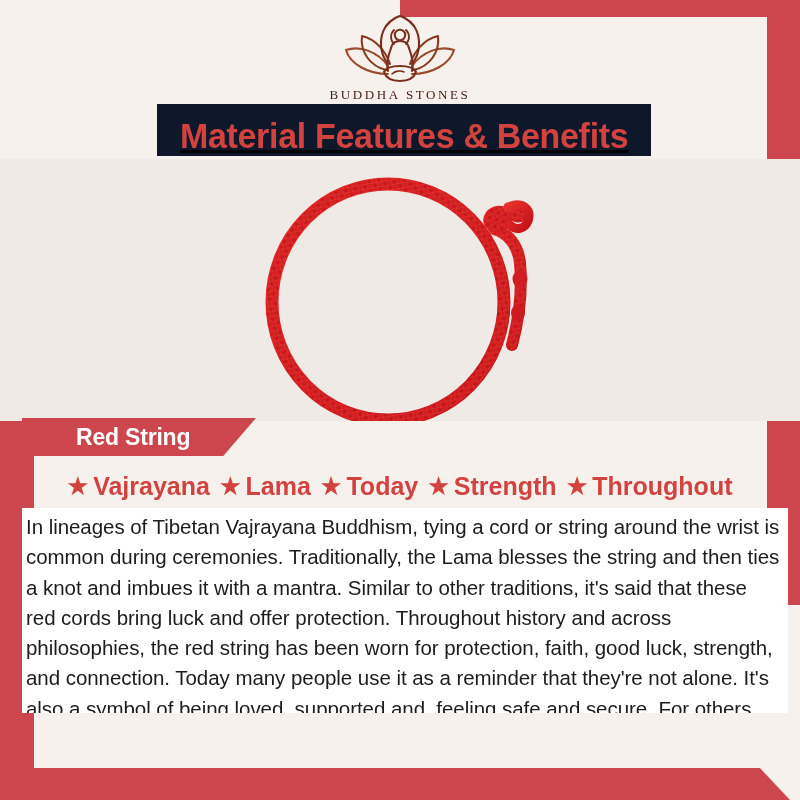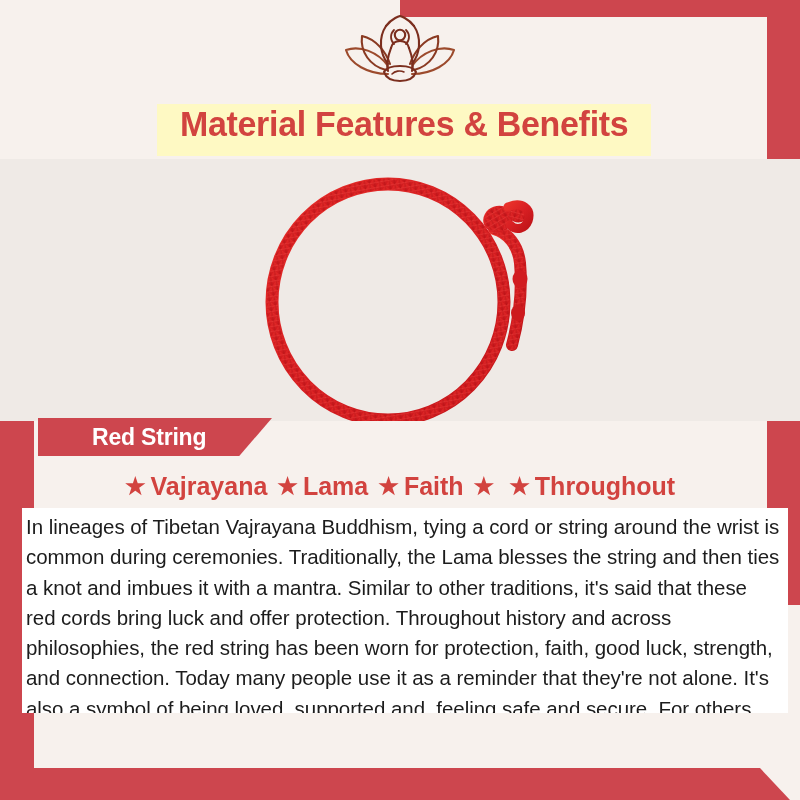--- a/index.html
+++ b/index.html
@@ -89,24 +89,25 @@
     white-space: nowrap;
   }
 
   
   .title-panel {
     position: absolute;
     left: 157px;
     top: 104px;
     width: 494px;
     height: 52px;
-    background: #fef9c3;
+    background: #0f172a;
     display: flex;
-    align-items: flex-start;
+    align-items: flex-end;
     justify-content: center;
+    text-decoration: underline;
   }
   .title-text {
     font-family: "Liberation Sans Narrow", "Liberation Sans", sans-serif;
     font-size: 35px;
     font-weight: bold;
     color: #d2433f;
     letter-spacing: -0.3px;
     white-space: nowrap;
     transform: scaleX(0.97);
   }
@@ -125,21 +126,21 @@
     position: absolute;
     left: 236px;
     top: 8px;
     width: 330px;
     height: 262px;
   }
 
   
   .ribbon {
     position: absolute;
-    left: 38px;
+    left: 22px;
     top: 418px;
     width: 234px;
     height: 38px;
     background: #cd464e;
     clip-path: polygon(0 0, 100% 0, 86% 100%, 0 100%);
     display: flex;
     align-items: center;
   }
   .ribbon-label {
     font-family: "Liberation Sans Narrow", "Liberation Sans", sans-serif;
@@ -238,20 +239,21 @@
           <path d="M67 34 C 70 42, 72 50, 70 57" stroke="#7b2e1e"></path>
 
           <path d="M42 58 C 44 64, 50 67, 58 67 C 66 67, 72 64, 74 58 C 72 54, 66 52, 58 52 C 50 52, 44 54, 42 58" stroke="#7b2e1e"></path>
 
           <path d="M50 60 C 53 57, 58 56, 62 58" stroke="#7b2e1e" stroke-width="1.6"></path>
 
           <path d="M52 30 C 48 26, 48 20, 52 16" stroke="#7b2e1e" stroke-width="1.8"></path>
           <path d="M64 30 C 68 26, 68 20, 64 16" stroke="#7b2e1e" stroke-width="1.8"></path>
         </g>
       </svg>
+      <div class="logo-word">BUDDHA STONES</div>
     </div>
   </div>
 
   <div class="title-panel">
     <div class="title-text">Material Features &amp; Benefits</div>
   </div>
 
   <div class="image-area">
     <svg class="bracelet" viewBox="0 0 330 262">
       <defs>
@@ -293,24 +295,25 @@
     <span class="benefit">
       <span class="star">★</span>
       <span>Vajrayana</span>
     </span>
     <span class="benefit">
       <span class="star">★</span>
       <span>Lama</span>
     </span>
     <span class="benefit">
       <span class="star">★</span>
-      <span>Faith</span>
-    </span>
-    <span class="benefit">
-      <span class="star">★</span>
+      <span>Today</span>
+    </span>
+    <span class="benefit">
+      <span class="star">★</span>
+      <span>Strength</span>
     </span>
     <span class="benefit">
       <span class="star">★</span>
       <span>Throughout</span>
     </span>
   </div>
 
   <div class="body-panel">
     <p class="body-text">In lineages of Tibetan Vajrayana Buddhism, tying a cord or string around the wrist is common during ceremonies. Traditionally, the Lama blesses the string and then ties a knot and imbues it with a mantra. Similar to other traditions, it's said that these red cords bring luck and offer protection. Throughout history and across philosophies, the red string has been worn for protection, faith, good luck, strength, and connection. Today many people use it as a reminder that they're not alone. It's also a symbol of being loved, supported and, feeling safe and secure. For others, it's a prompt to stay positive while facing any adversity.</p>
   </div>

